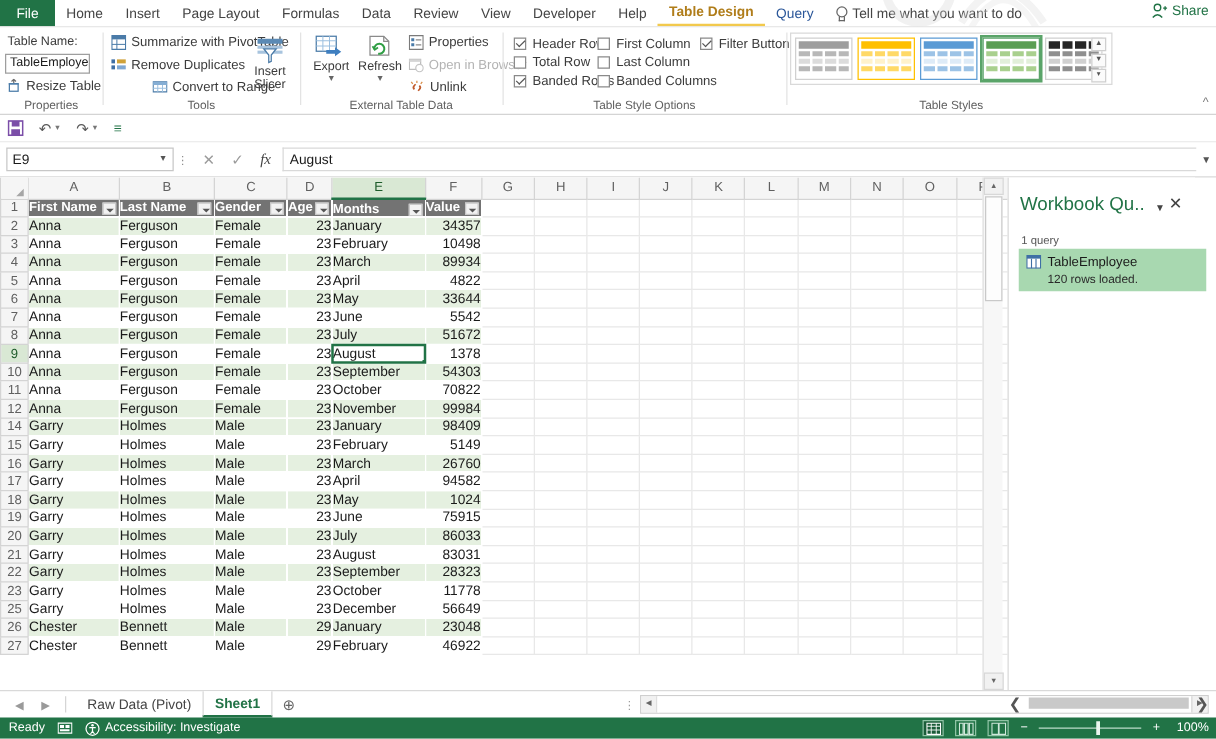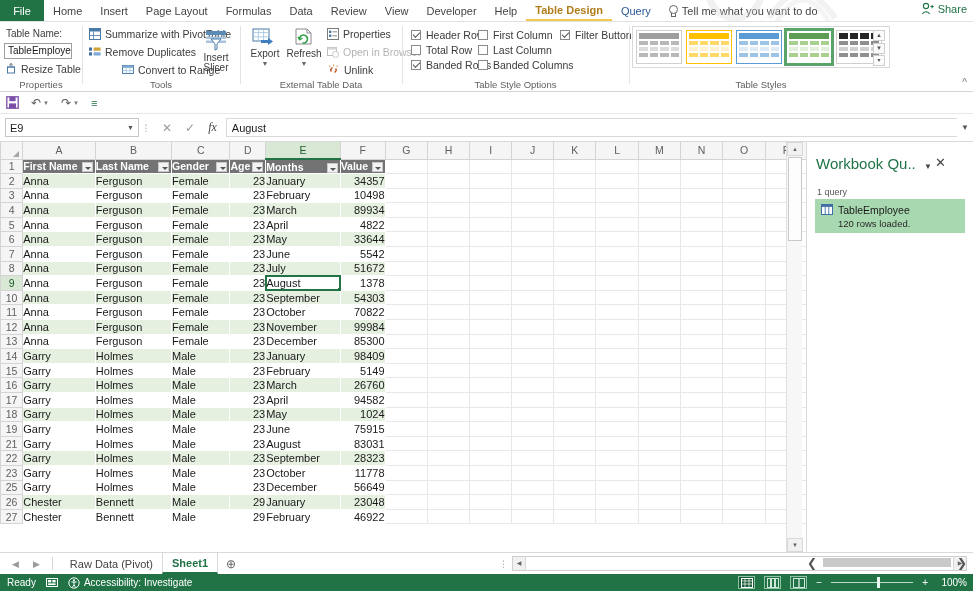--- a/index.html
+++ b/index.html
@@ -881,39 +881,20 @@
             <td class="cell empty"></td>
             <td class="cell empty"></td>
             <td class="cell empty"></td>
             <td class="cell empty"></td>
             <td class="cell empty"></td>
             <td class="cell empty"></td>
             <td class="cell empty"></td>
             <td class="cell empty"></td>
           </tr>
           <tr>
-            <th class="rowhdr">13</th>
-            <td class="cell tbl">Anna</td>
-            <td class="cell tbl">Ferguson</td>
-            <td class="cell tbl">Female</td>
-            <td class="cell tbl num">23</td>
-            <td class="cell tbl">December</td>
-            <td class="cell tbl num">85300</td>
-            <td class="cell empty"></td>
-            <td class="cell empty"></td>
-            <td class="cell empty"></td>
-            <td class="cell empty"></td>
-            <td class="cell empty"></td>
-            <td class="cell empty"></td>
-            <td class="cell empty"></td>
-            <td class="cell empty"></td>
-            <td class="cell empty"></td>
-            <td class="cell empty"></td>
-          </tr>
-          <tr>
             <th class="rowhdr">14</th>
             <td class="cell tbl band">Garry</td>
             <td class="cell tbl band">Holmes</td>
             <td class="cell tbl band">Male</td>
             <td class="cell tbl band num">23</td>
             <td class="cell tbl band">January</td>
             <td class="cell tbl band num">98409</td>
             <td class="cell empty"></td>
             <td class="cell empty"></td>
             <td class="cell empty"></td>
@@ -1002,20 +983,39 @@
             <td class="cell empty"></td>
           </tr>
           <tr>
             <th class="rowhdr">19</th>
             <td class="cell tbl">Garry</td>
             <td class="cell tbl">Holmes</td>
             <td class="cell tbl">Male</td>
             <td class="cell tbl num">23</td>
             <td class="cell tbl">June</td>
             <td class="cell tbl num">75915</td>
+            <td class="cell empty"></td>
+            <td class="cell empty"></td>
+            <td class="cell empty"></td>
+            <td class="cell empty"></td>
+            <td class="cell empty"></td>
+            <td class="cell empty"></td>
+            <td class="cell empty"></td>
+            <td class="cell empty"></td>
+            <td class="cell empty"></td>
+            <td class="cell empty"></td>
+          </tr>
+          <tr>
+            <th class="rowhdr">20</th>
+            <td class="cell tbl band">Garry</td>
+            <td class="cell tbl band">Holmes</td>
+            <td class="cell tbl band">Male</td>
+            <td class="cell tbl band num">23</td>
+            <td class="cell tbl band">July</td>
+            <td class="cell tbl band num">86033</td>
             <td class="cell empty"></td>
             <td class="cell empty"></td>
             <td class="cell empty"></td>
             <td class="cell empty"></td>
             <td class="cell empty"></td>
             <td class="cell empty"></td>
             <td class="cell empty"></td>
             <td class="cell empty"></td>
             <td class="cell empty"></td>
             <td class="cell empty"></td>

